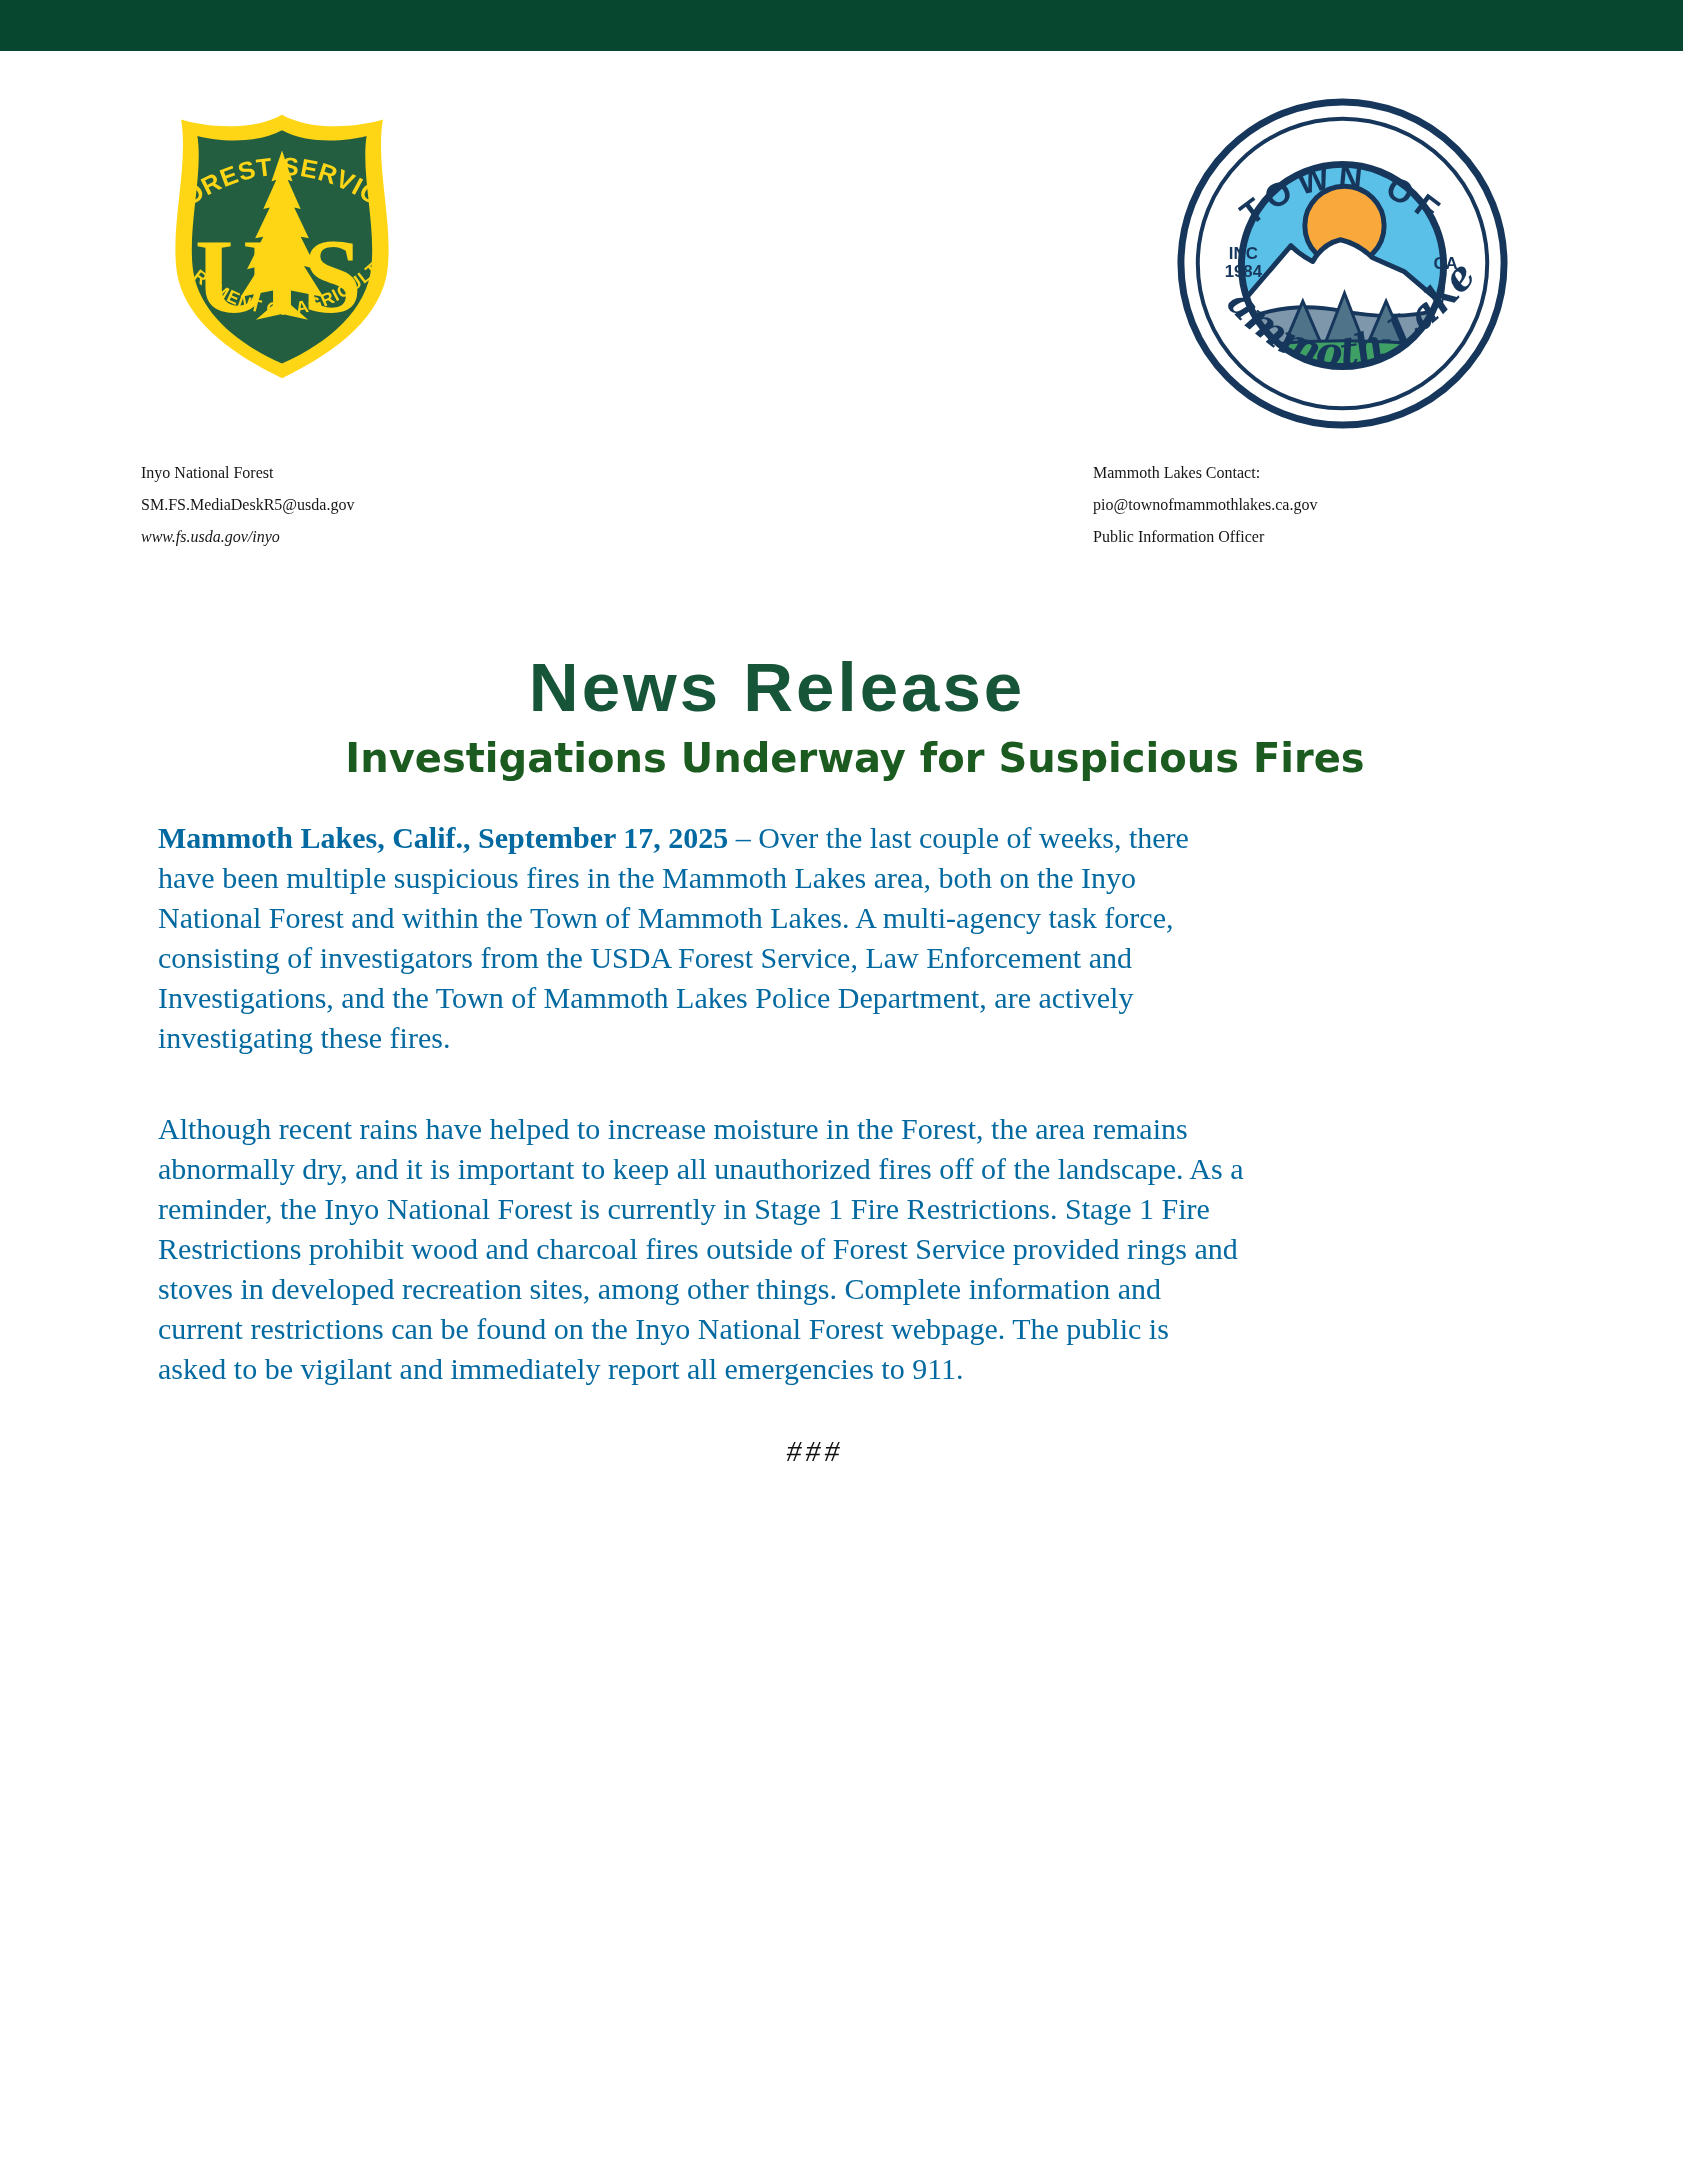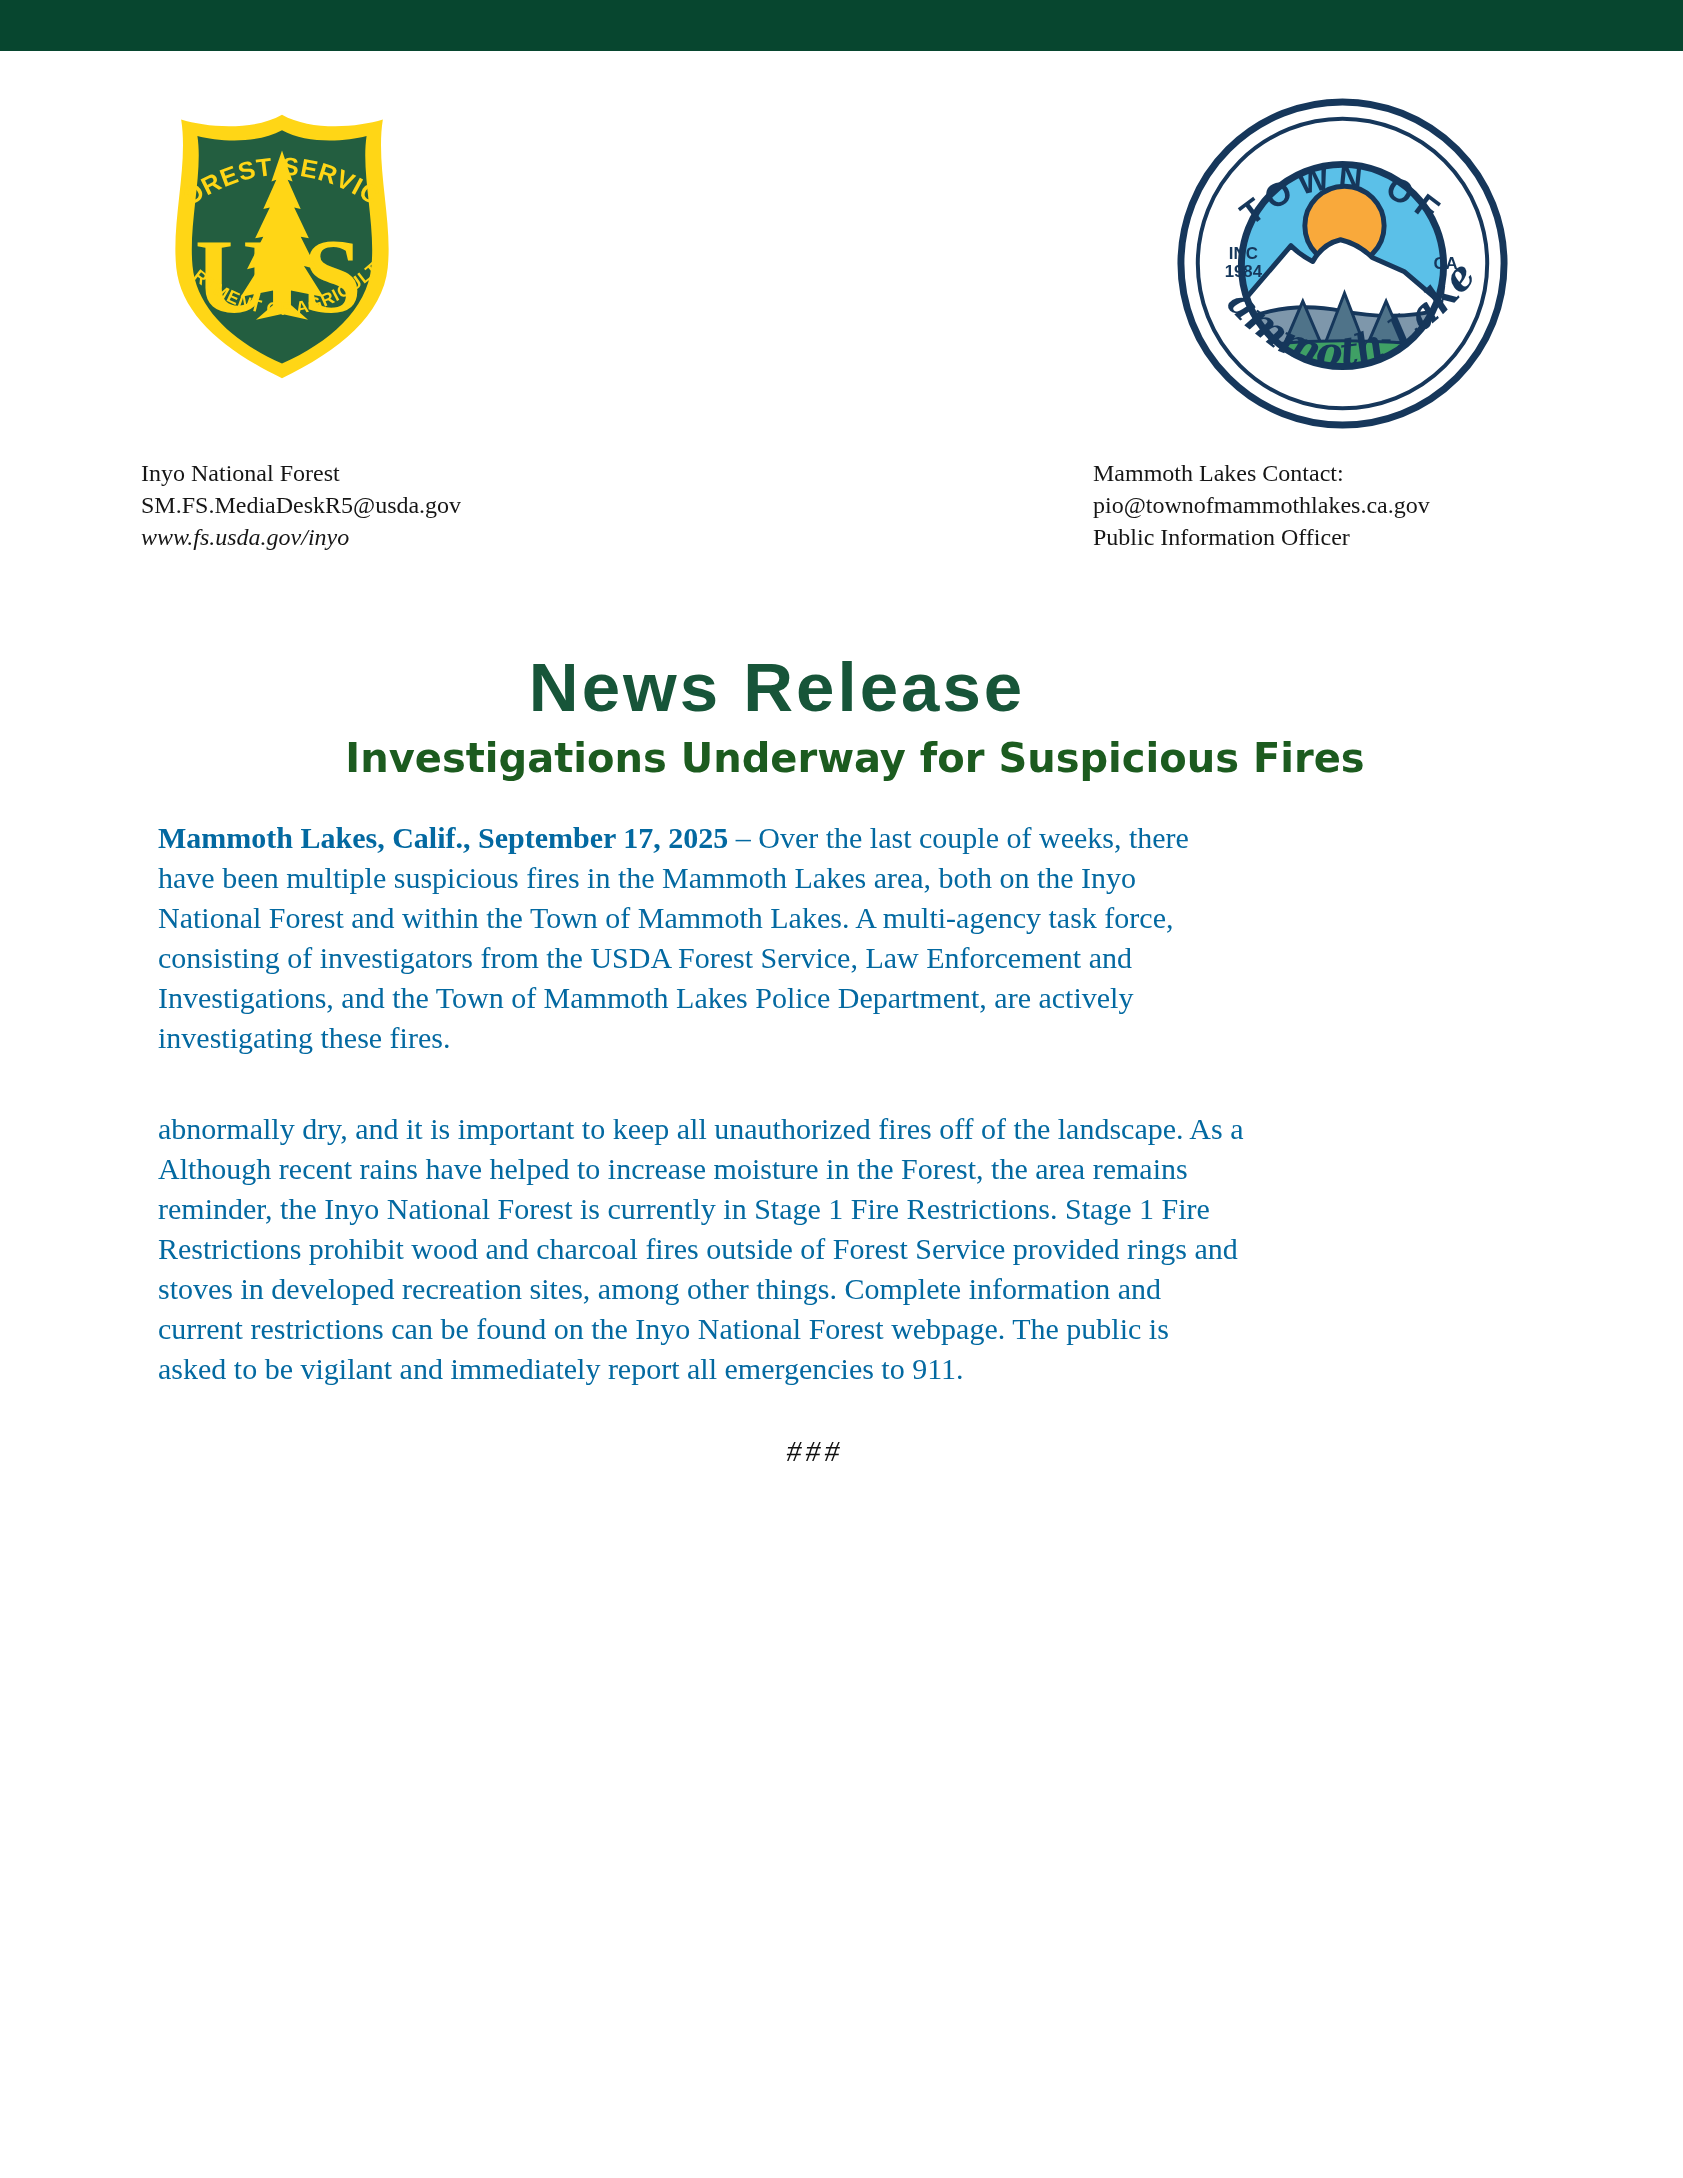--- a/index.html
+++ b/index.html
@@ -2,21 +2,21 @@
 <html><head>
 <meta charset="utf-8">
 <style>
   html,body{margin:0;padding:0;background:#ffffff;}
   .page{position:relative;width:1683px;height:2178px;background:#ffffff;overflow:hidden;
         font-family:"Liberation Serif",serif;color:#111111;}
   .banner{position:absolute;left:0;top:0;width:1683px;height:51px;background:#07462F;}
   .logo{position:absolute;}
   .fs-logo{left:160px;top:105px;width:244px;height:283px;}
   .tml-logo{left:1174px;top:95px;width:337px;height:337px;}
-  .contact{position:absolute;top:457px;font-size:24px;line-height:32px;color:#161616;}
+  .contact{position:absolute;top:457px;font-size:16px;line-height:32px;color:#161616;}
   .contact-left{left:141px;width:614px;}
   .contact-right{left:1093px;width:574px;}
   .contact .url{font-style:italic;}
   .title{position:absolute;left:0;top:624px;width:1554px;text-align:center;
          font-family:"Liberation Sans",sans-serif;font-weight:bold;font-size:69px;
          letter-spacing:3px;color:#175539;margin-top:24px;}
   .subtitle{position:absolute;left:0;top:735px;width:1630px;text-align:center;
             font-family:"DejaVu Sans",sans-serif;font-weight:bold;font-size:40px;
             color:#1C5B1F;margin-left:40px;}
   .body-text{position:absolute;left:158px;top:818px;width:1332px;
@@ -108,22 +108,22 @@
   <div class="body-text">
     <div class="para1">
       <div class="line"><span class="dateline">Mammoth Lakes, Calif., September 17, 2025</span><span> – Over the last couple of weeks, there</span></div>
       <div class="line">have been multiple suspicious fires in the Mammoth Lakes area, both on the Inyo</div>
       <div class="line">National Forest and within the Town of Mammoth Lakes. A multi-agency task force,</div>
       <div class="line">consisting of investigators from the USDA Forest Service, Law Enforcement and</div>
       <div class="line">Investigations, and the Town of Mammoth Lakes Police Department, are actively</div>
       <div class="line">investigating these fires.</div>
     </div>
     <div class="para2">
+      <div class="line">Although recent rains have helped to increase moisture in the Forest, the area remains</div>
       <div class="line">abnormally dry, and it is important to keep all unauthorized fires off of the landscape. As a</div>
-      <div class="line">Although recent rains have helped to increase moisture in the Forest, the area remains</div>
       <div class="line">reminder, the Inyo National Forest is currently in Stage 1 Fire Restrictions. Stage 1 Fire</div>
       <div class="line">Restrictions prohibit wood and charcoal fires outside of Forest Service provided rings and</div>
       <div class="line">stoves in developed recreation sites, among other things.  Complete information  and</div>
       <div class="line">current restrictions can be found on the Inyo National Forest webpage. The public is</div>
       <div class="line">asked to be vigilant and immediately report all emergencies to 911.</div>
     </div>
   </div>
 
   <div class="endmark">###</div>
 

